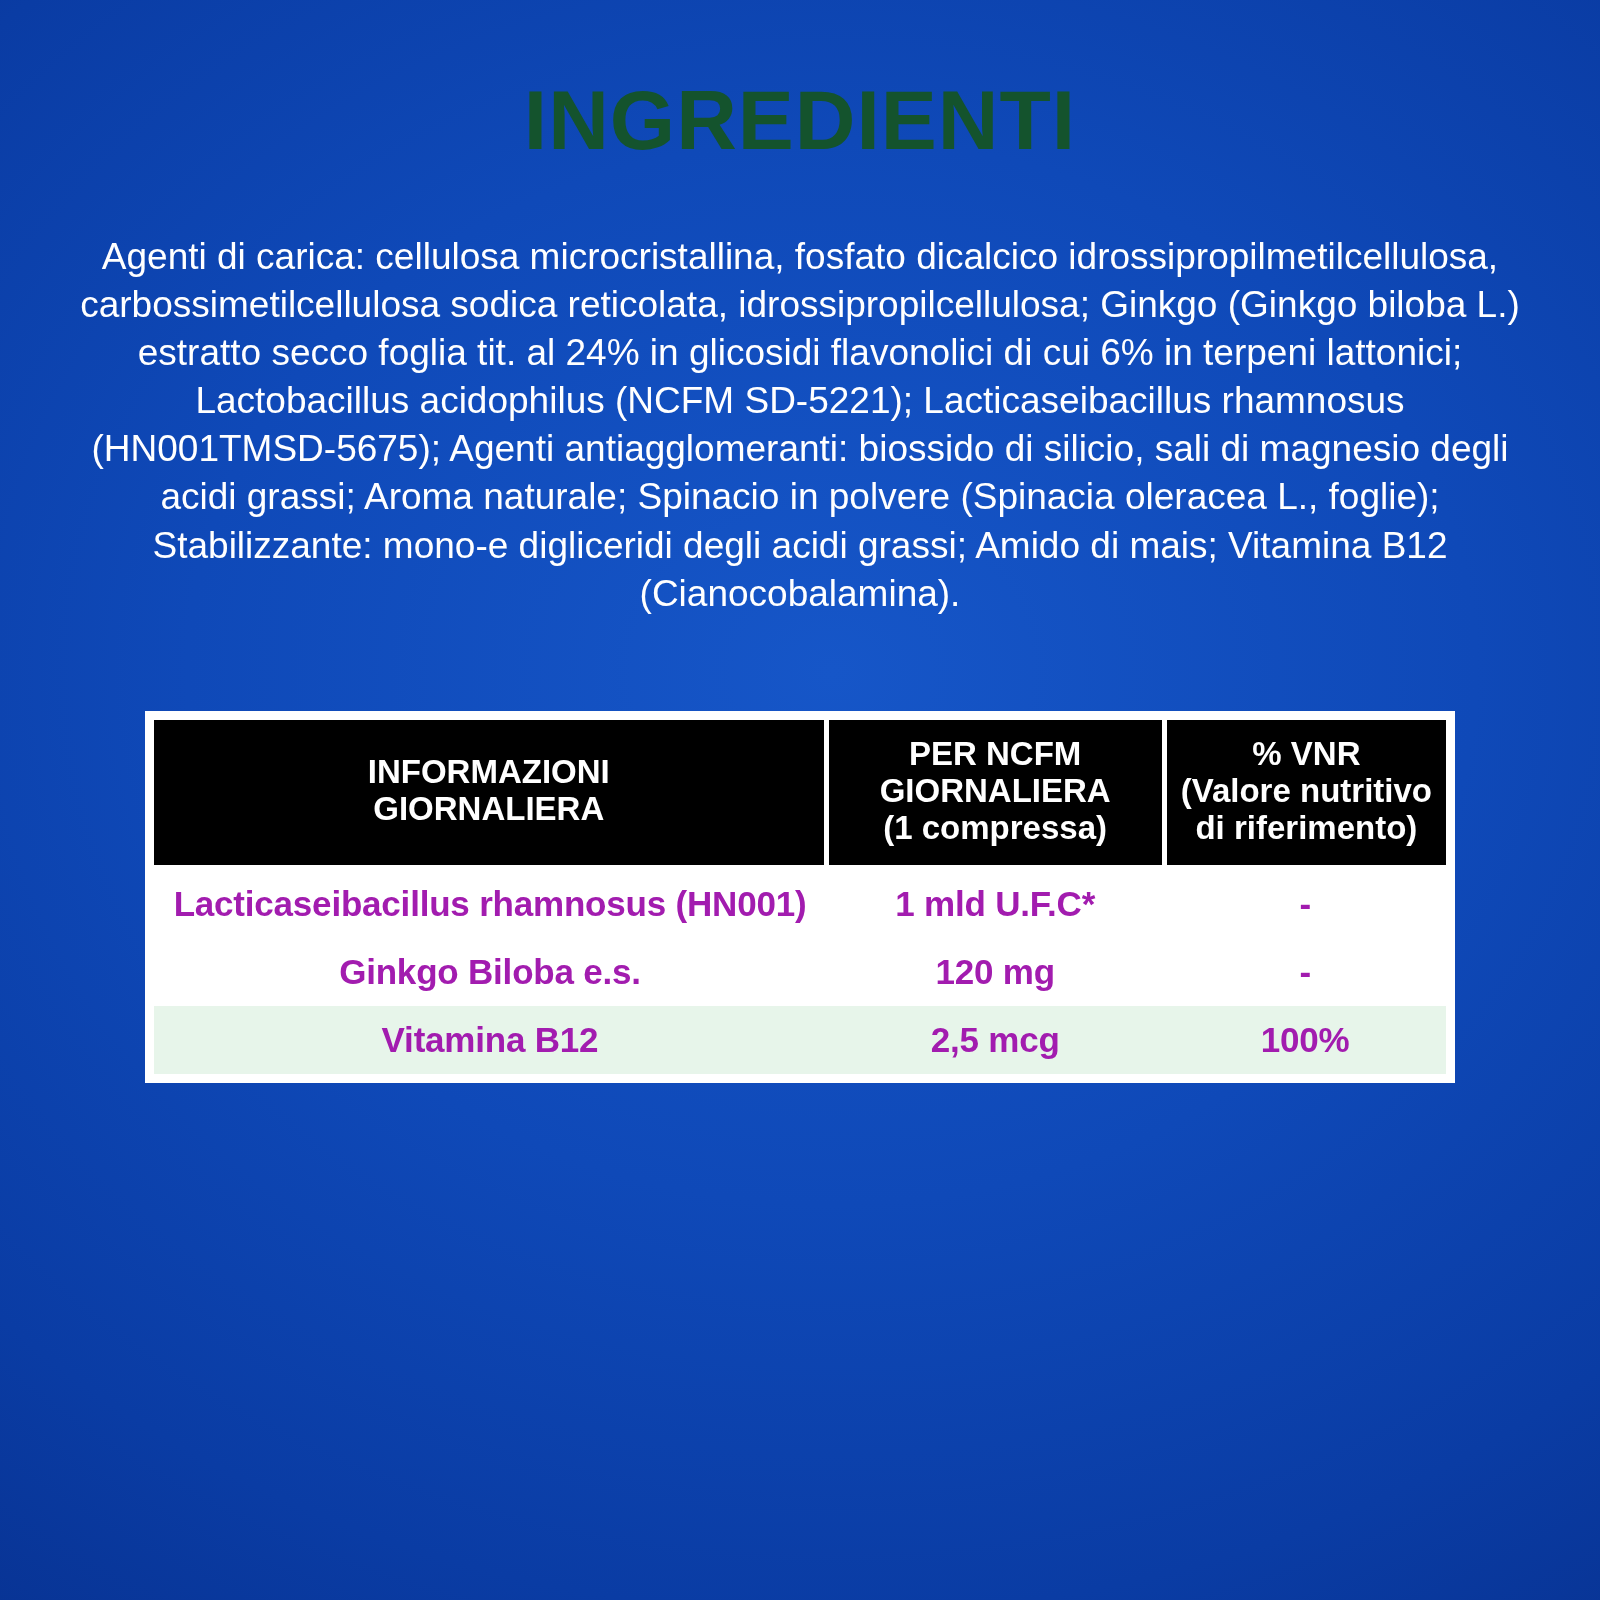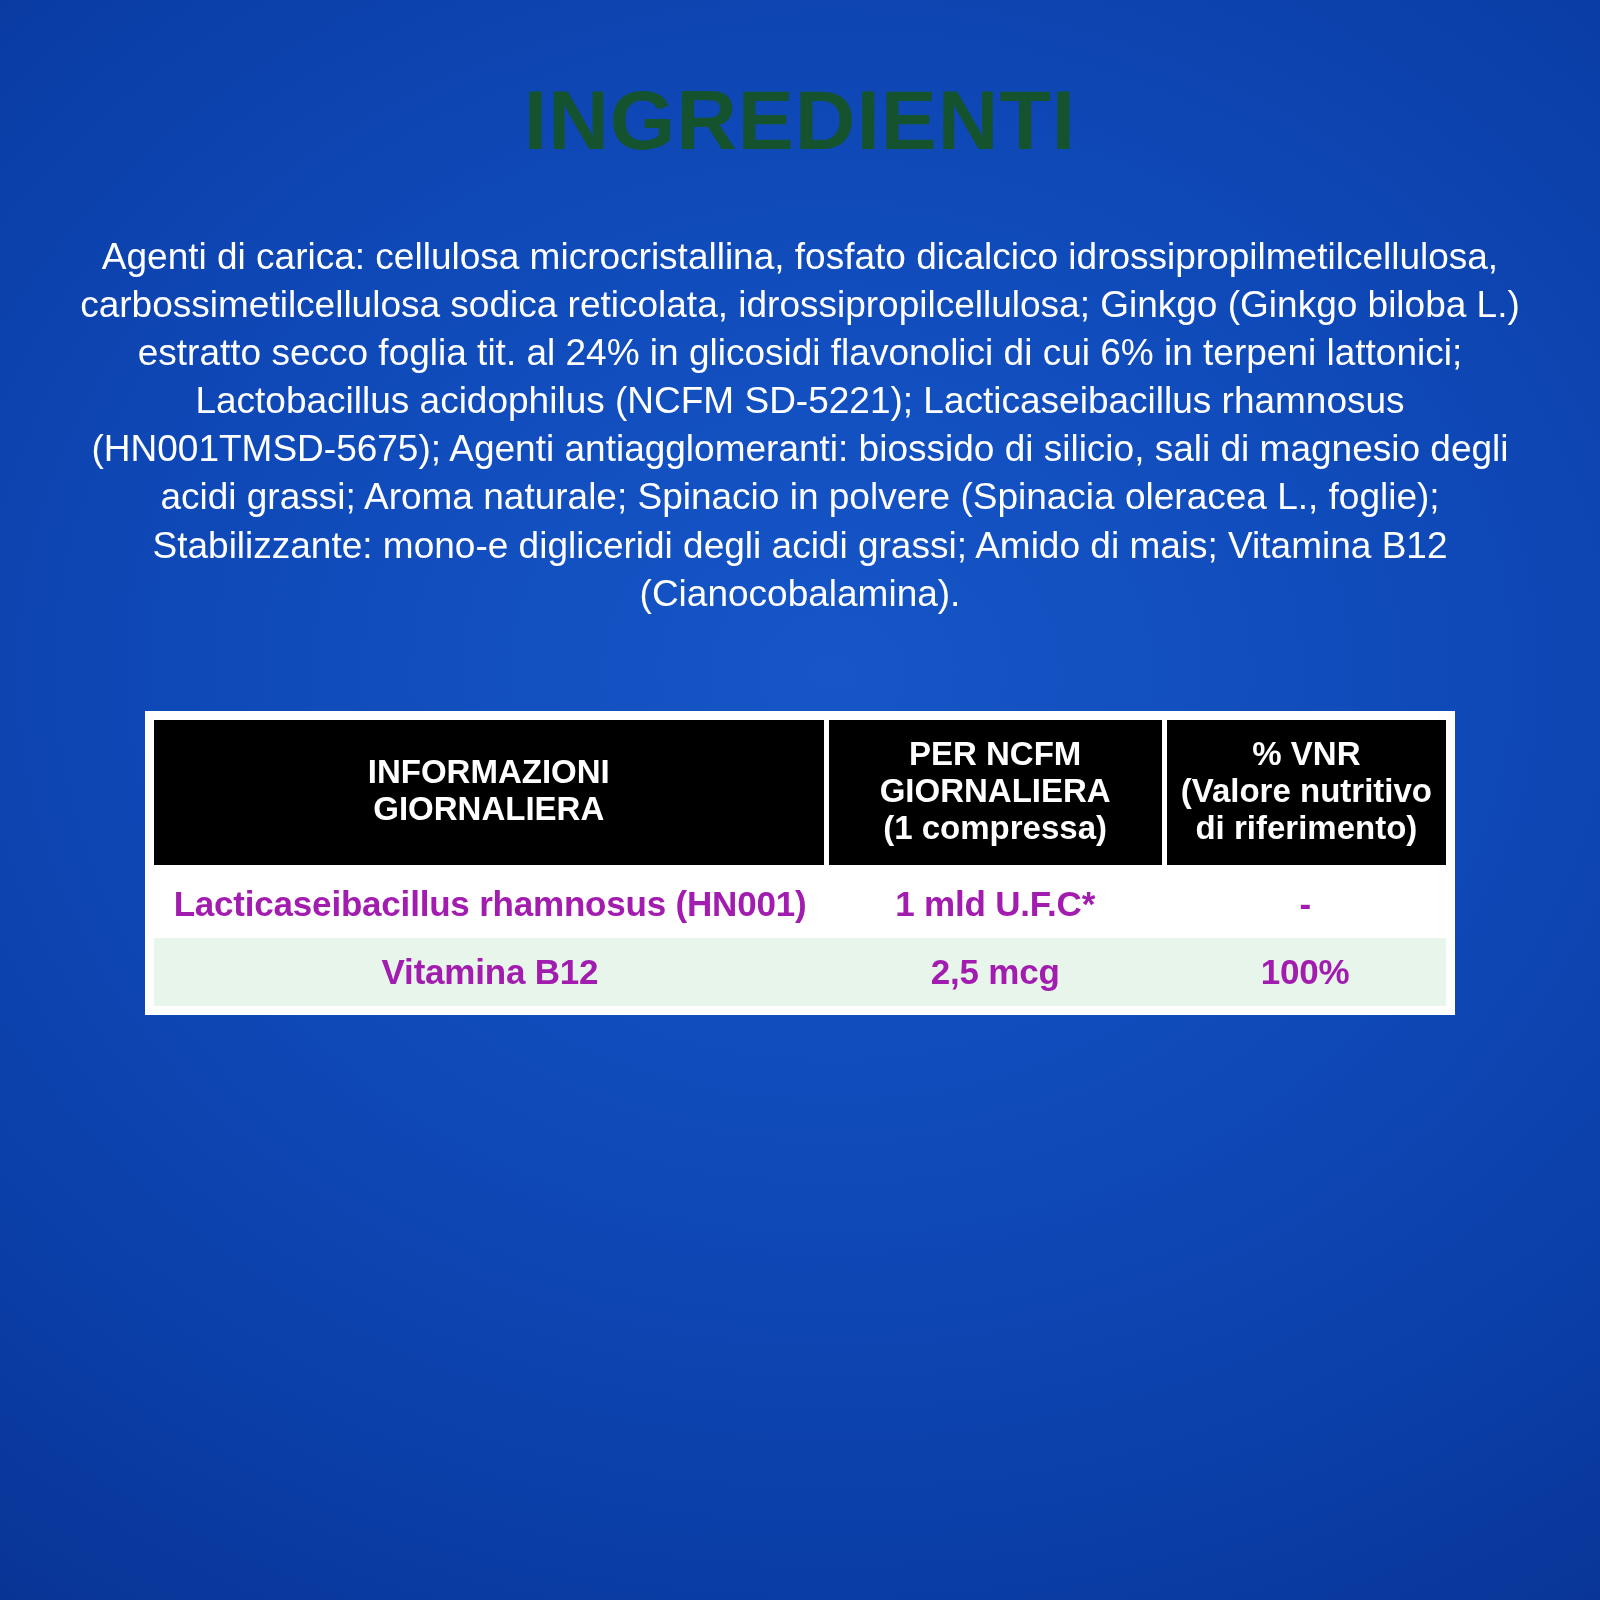--- a/index.html
+++ b/index.html
@@ -131,20 +131,25 @@
             <span class="small">di riferimento)</span>
           </th>
         </tr>
       </thead>
       <tbody>
         <tr>
           <td class="name">Lacticaseibacillus rhamnosus (HN001)</td>
           <td class="dose">1 mld U.F.C*</td>
           <td class="vnr">-</td>
         </tr>
+        <tr>
+          <td class="name">Ginkgo Biloba e.s.</td>
+          <td class="dose">120 mg</td>
+          <td class="vnr">-</td>
+        </tr>
         <tr class="alt">
           <td class="name">Vitamina B12</td>
           <td class="dose">2,5 mcg</td>
           <td class="vnr">100%</td>
         </tr>
       </tbody>
     </table>
   </div>
 
 </div>

